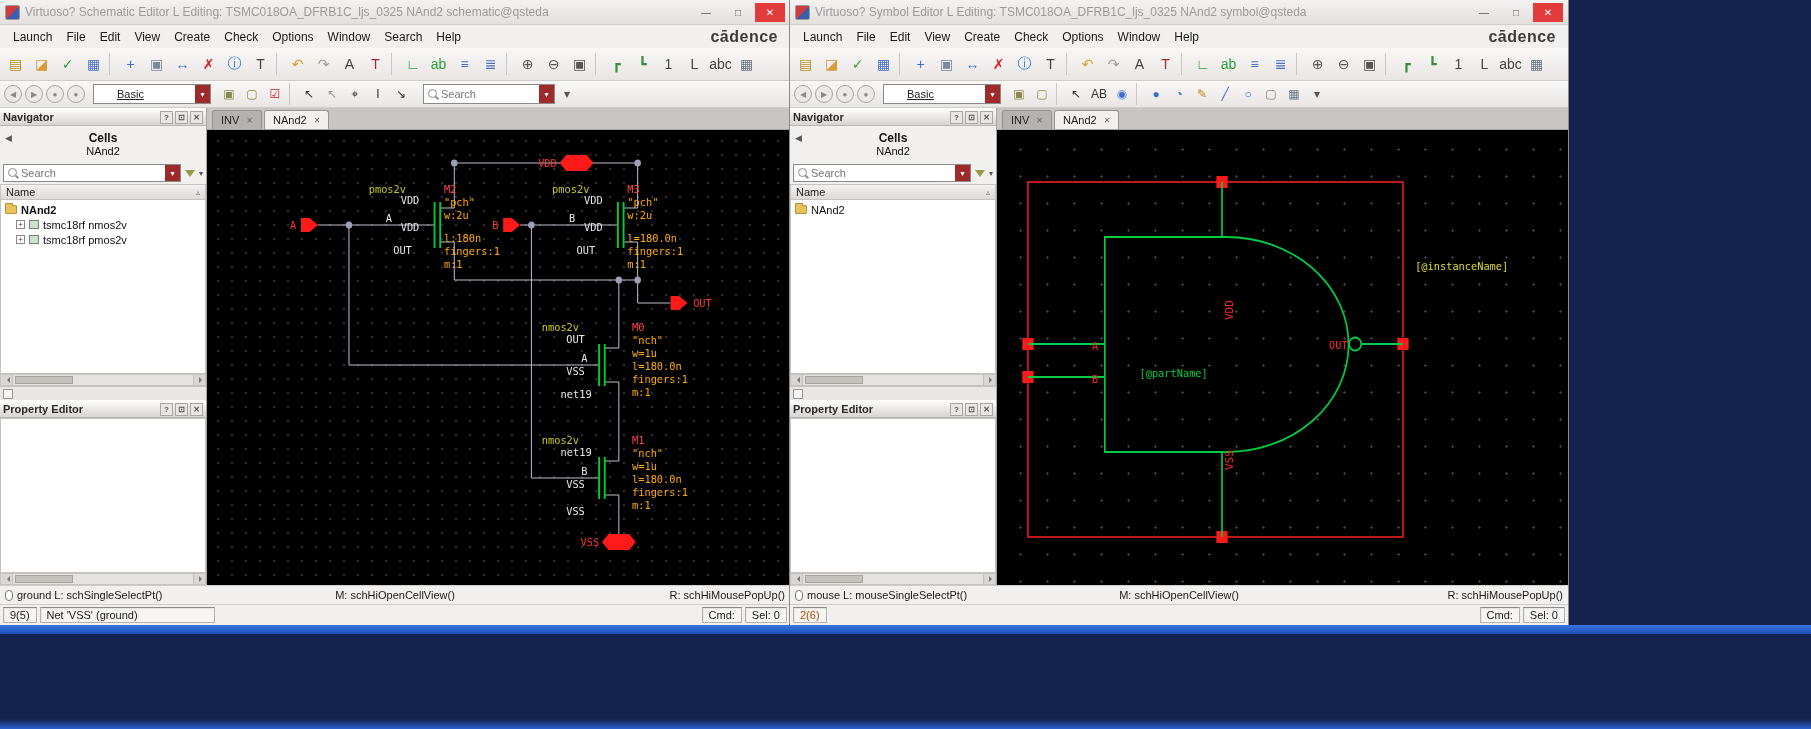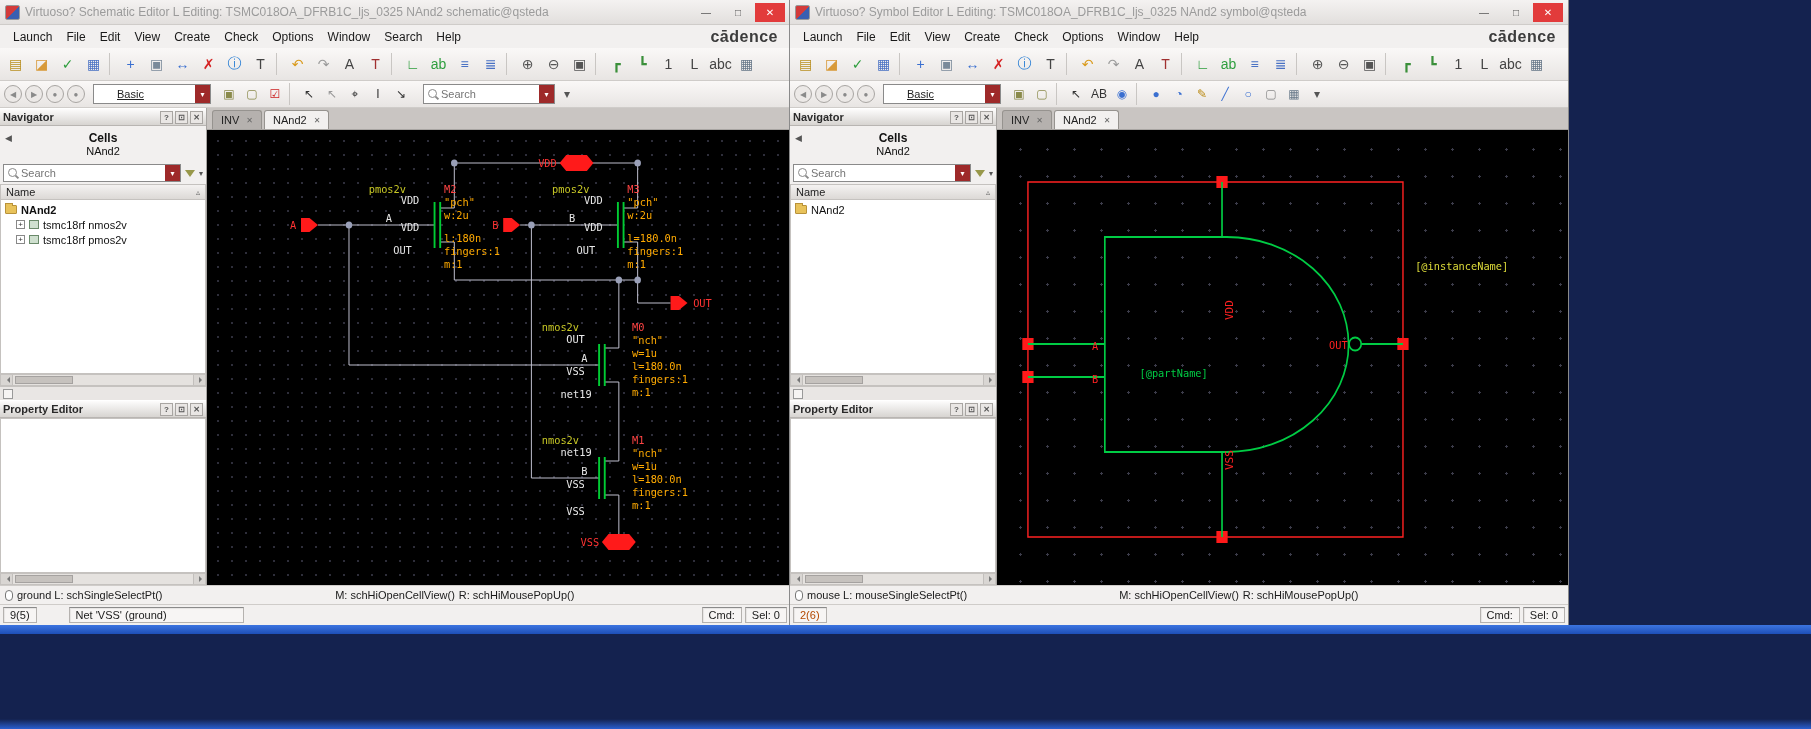--- a/index.html
+++ b/index.html
@@ -86,25 +86,25 @@
   .canvas.coarse{background-image:radial-gradient(circle,#3c3c4a 1px,transparent 1.3px);background-size:27px 27px;background-position:10px 6px;}
   .canvas svg{position:absolute;inset:0;width:100%;height:100%;}
   .canvas text{font-family:"DejaVu Sans Mono",monospace;font-size:11px;}
   .tw{fill:#e8e8e8;} .to{fill:#ffaa00;} .tr{fill:#ff4444;} .ty{fill:#c9c926;} .tnet{fill:#ff3333;}
   .f12{font-size:12px;} .f15{font-size:15px;}
   .sred{fill:#ff2222;} .syel{fill:#dedc3a;font-size:18px;} .sgrn{fill:#00cc44;font-size:19px;}
 
   .statusrow{flex:0 0 19px;display:flex;align-items:center;font-size:11px;color:#1a1a1a;background:#f2f0ef;border-top:1px solid #cfccc9;padding:0 5px;gap:4px;}
   .sr-left{flex:1;display:flex;align-items:center;gap:4px;white-space:nowrap;}
   .sr-mid{flex:0 0 auto;white-space:nowrap;}
-  .sr-right{flex:1;text-align:left;white-space:nowrap;}
+  .sr-right{flex:1;text-align:right;white-space:nowrap;}
   .mouse-ic{width:8px;height:11px;border:1px solid #777;border-radius:4px;background:#fff;flex:0 0 8px;}
   .bottomrow{flex:0 0 21px;display:flex;align-items:center;gap:3px;padding:0 3px;background:#f2f0ef;border-top:1px solid #cfccc9;font-size:11px;color:#1a1a1a;}
   .bcell{height:16px;display:flex;align-items:center;padding:0 6px;border:1px solid #b5b2af;border-top-color:#8a8a8a;background:#f7f5f4;box-shadow:inset 1px 1px 1px rgba(0,0,0,.07);white-space:nowrap;}
-  .netcell{min-width:175px;margin-left:29px;}
+  .netcell{min-width:175px;}
   .counter-r{color:#b34700;}
   .spacer{flex:1;}
 </style>
 </head>
 <body>
 
 <div class="window win-left">
   <div class="titlebar">
     <span class="app-icon"></span>
     <span class="title">Virtuoso? Schematic Editor L Editing: TSMC018OA_DFRB1C_ljs_0325 NAnd2 schematic@qsteda</span>

